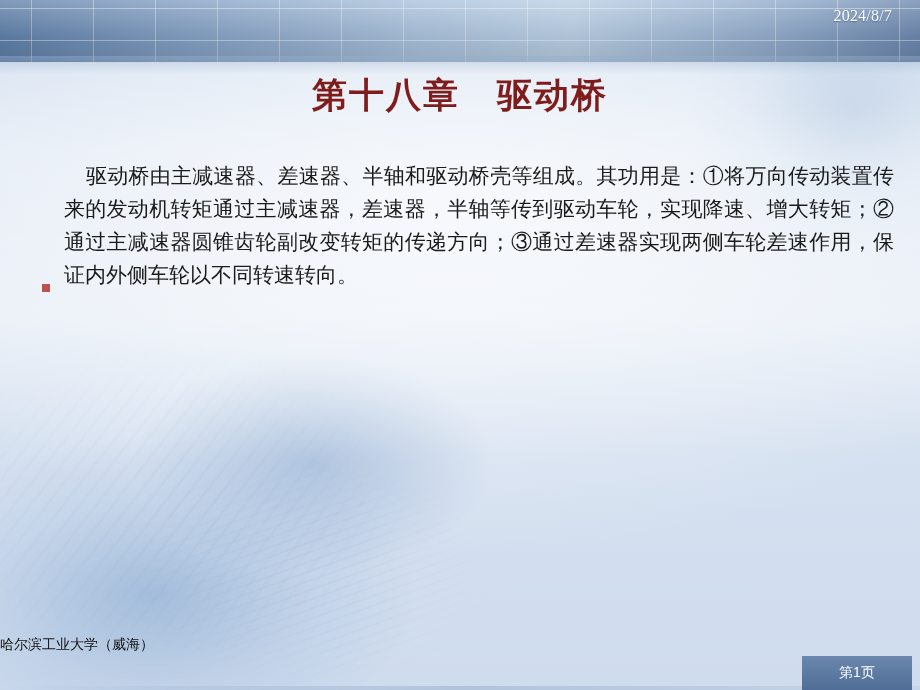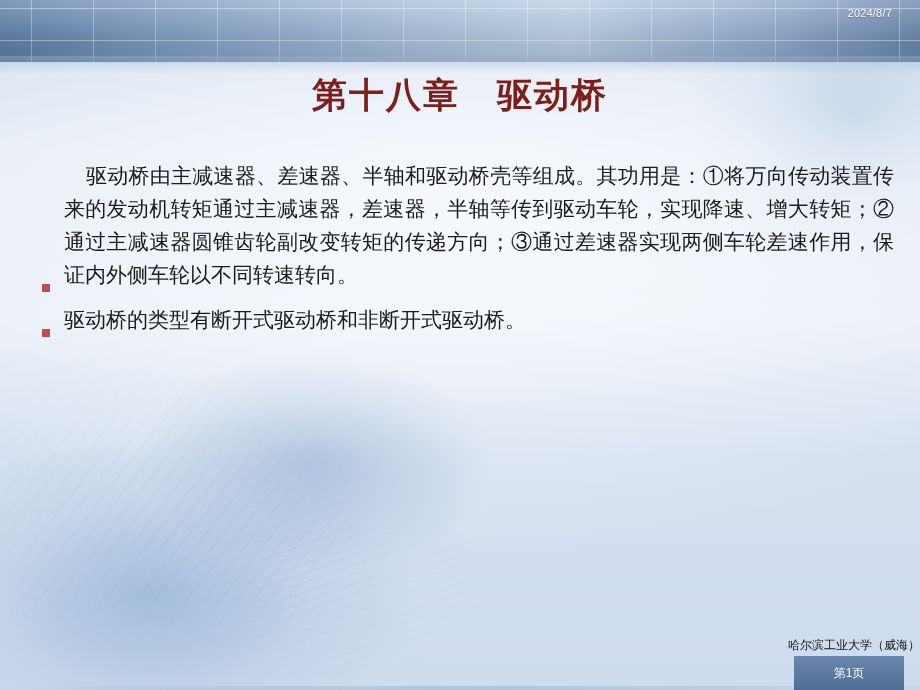--- a/index.html
+++ b/index.html
@@ -126,23 +126,23 @@
     width: 920px;
     height: 18px;
     background: linear-gradient(180deg, rgba(150,175,205,0.45) 0%, rgba(223,231,242,0) 100%);
   }
 
   
   .date {
     position: absolute;
     right: 28px;
     top: 7px;
-    font-size: 11px;
+    font-size: 16px;
     color: #ffffff;
-    font-family: Liberation Sans, sans-serif;
+    font-family: Liberation Serif, serif;
     letter-spacing: 0.2px;
     text-shadow: 0 1px 1px rgba(40,60,90,0.45);
     margin-left: 17px;
   }
 
   
   .title {
     position: absolute;
     left: 0;
     top: 72px;
@@ -186,37 +186,37 @@
   .bullet-text.indented {
     text-indent: 22px;
   }
 
   
   .footer-school {
     position: absolute;
     left: 0;
     bottom: 36px;
     width: 920px;
-    text-align: right;
-    font-size: 12px;
+    text-align: left;
+    font-size: 14px;
     color: #111111;
     font-family: "DejaVu Serif", "Liberation Serif", serif;
   }
   .page-badge {
     position: absolute;
-    right: 16px;
+    right: 8px;
     bottom: 0;
     width: 110px;
     height: 34px;
     background: linear-gradient(180deg, #6b87ad 0%, #4f6d96 100%);
     display: flex;
     align-items: center;
     justify-content: center;
     color: #ffffff;
-    font-size: 12px;
+    font-size: 14px;
     font-family: "Liberation Sans", sans-serif;
   }
   .footer-bar {
     position: absolute;
     left: 0;
     bottom: 0;
     width: 920px;
     height: 4px;
     background: linear-gradient(90deg, rgba(120,150,185,0) 0%, rgba(120,150,185,0.35) 50%, rgba(120,150,185,0.1) 100%);
   }
@@ -243,24 +243,20 @@
 
   <div class="title">第十八章　驱动桥</div>
 
   <div class="body-block">
 
     <div class="bullet-row">
       <span class="bullet-mark"></span>
       <div class="bullet-text indented">驱动桥由主减速器、差速器、半轴和驱动桥壳等组成。其功用是：①将万向传动装置传来的发动机转矩通过主减速器，差速器，半轴等传到驱动车轮，实现降速、增大转矩；②通过主减速器圆锥齿轮副改变转矩的传递方向；③通过差速器实现两侧车轮差速作用，保证内外侧车轮以不同转速转向。</div>
     </div>
 
-    <div class="bullet-row">
-      <span class="bullet-mark"></span>
-      <div class="bullet-text">驱动桥的类型有断开式驱动桥和非断开式驱动桥。</div>
-    </div>
 
   </div>
 
   <div class="footer-school">哈尔滨工业大学（威海）</div>
   <div class="footer-bar"></div>
   <div class="page-badge">第1页</div>
 
 </div>
 
 </body></html>

